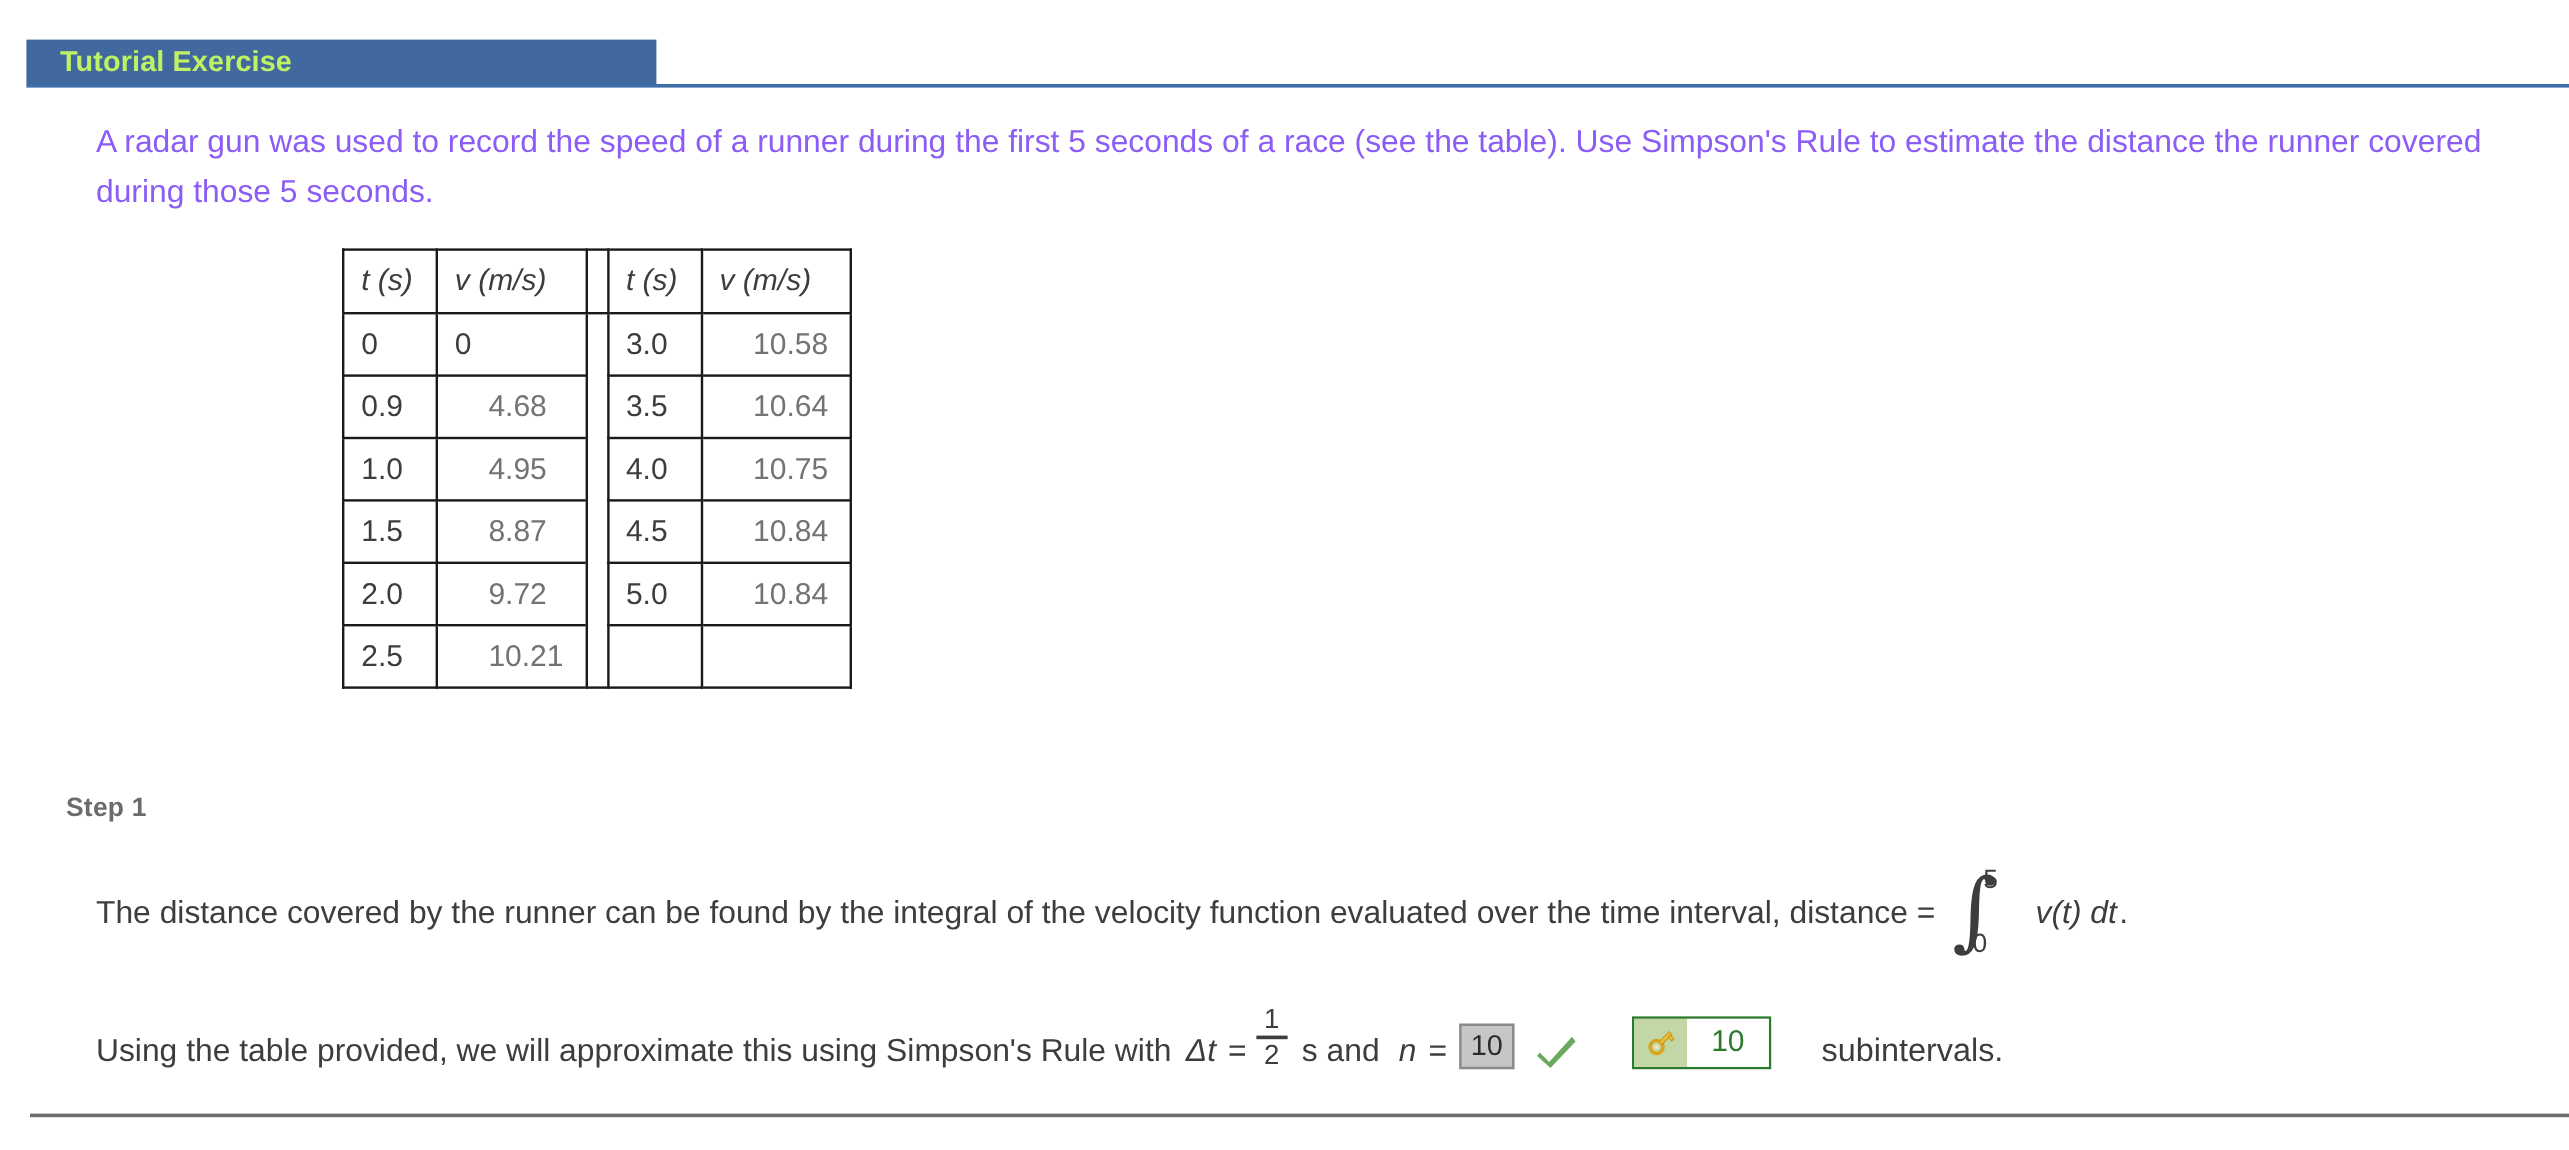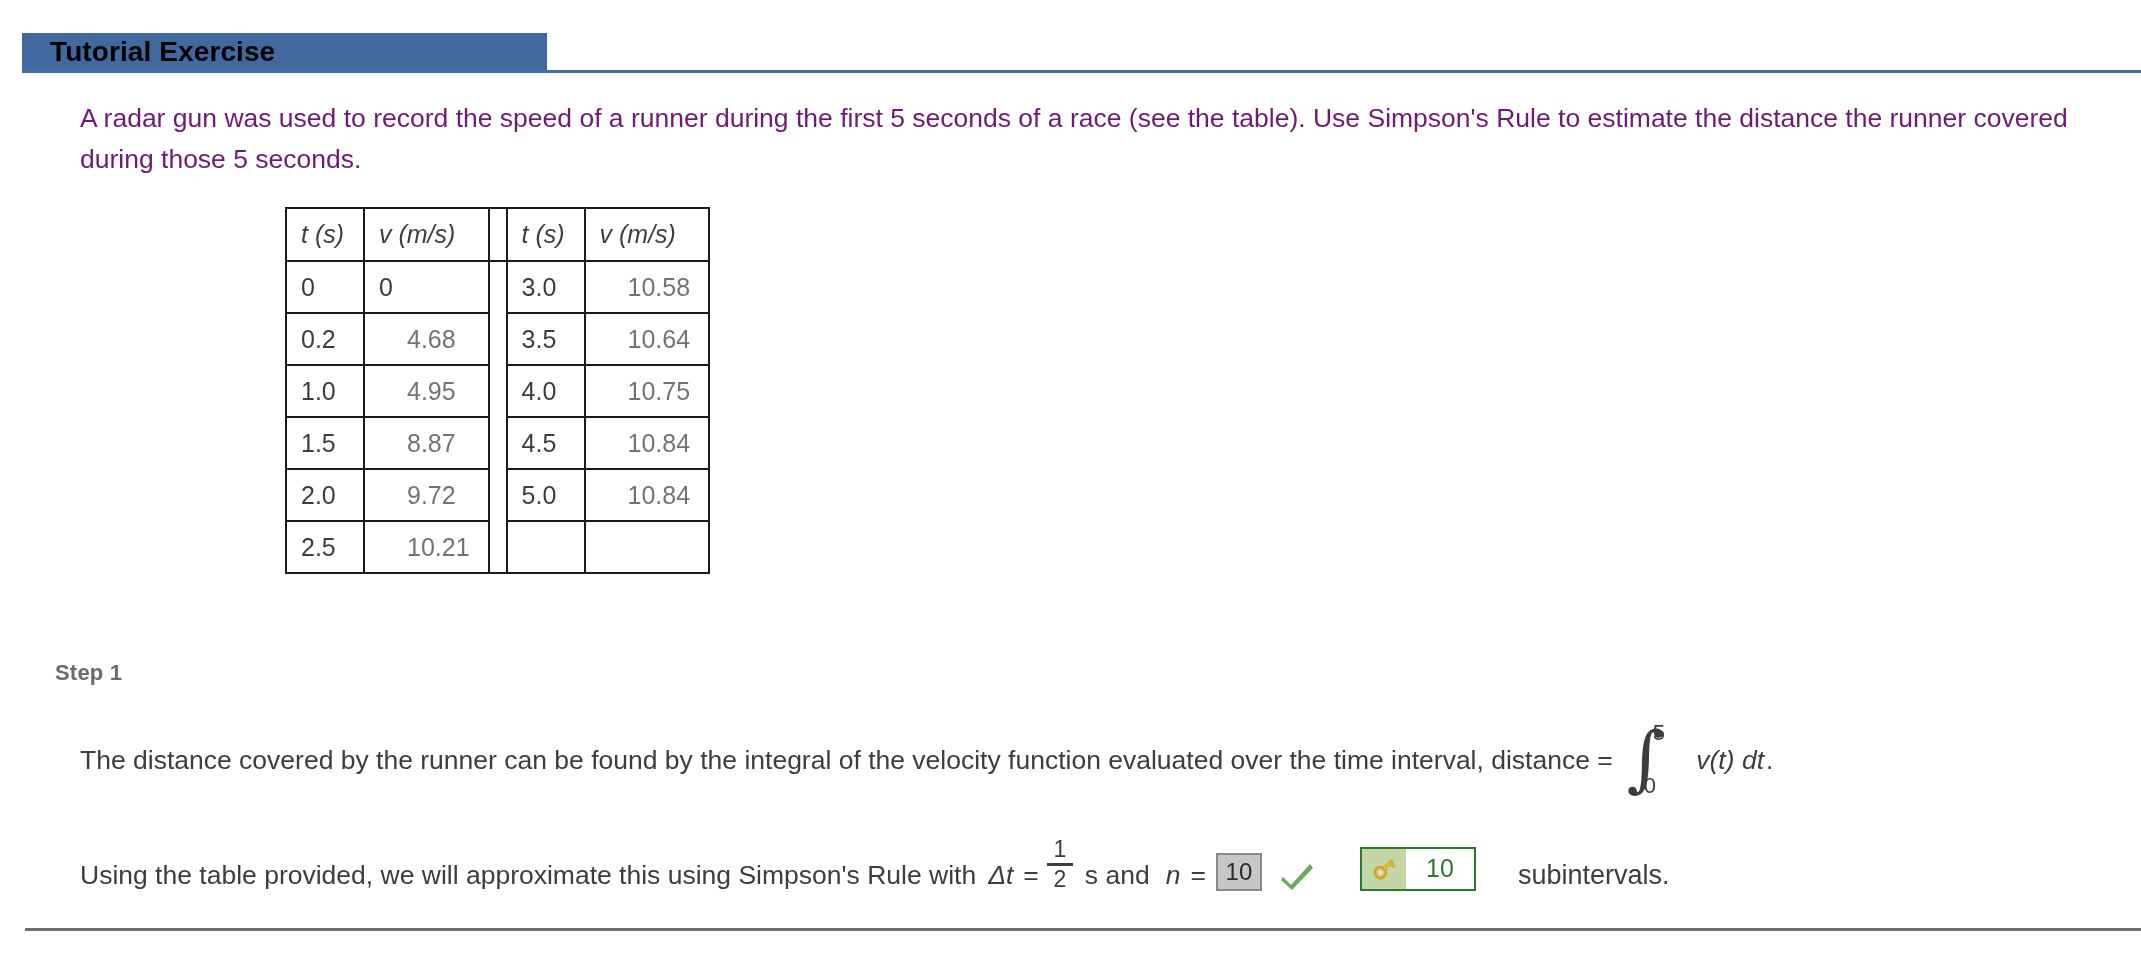--- a/index.html
+++ b/index.html
@@ -36,36 +36,36 @@
     position: absolute;
     left: 22px;
     top: 0;
     width: 525px;
     height: 37px;
     background: #41699f;
     display: flex;
     align-items: center;
   }
   .header-tab-label {
-    color: #000000;
-    font-size: 28px;
+    color: #bef264;
+    font-size: 24px;
     font-weight: bold;
     padding-left: 28px;
     letter-spacing: 0.1px;
   }
 
   
   .problem {
     position: absolute;
     left: 80px;
     top: 98px;
     width: 2020px;
     font-size: 26.5px;
     line-height: 41px;
-    color: #701a75;
+    color: #8b5cf6;
   }
 
   
   .table-wrap {
     position: absolute;
     left: 285px;
     top: 207px;
   }
   table.data {
     border-collapse: collapse;
@@ -302,21 +302,21 @@
         <td>
           <div class="cell-pad">3.0</div>
         </td>
         <td>
           <div class="cell-pad val-red">10.58</div>
         </td>
       </tr>
 
       <tr>
         <td>
-          <div class="cell-pad">0.2</div>
+          <div class="cell-pad">0.9</div>
         </td>
         <td>
           <div class="cell-pad val-red">4.68</div>
         </td>
         <td>
           <div class="cell-pad">3.5</div>
         </td>
         <td>
           <div class="cell-pad val-red">10.64</div>
         </td>

